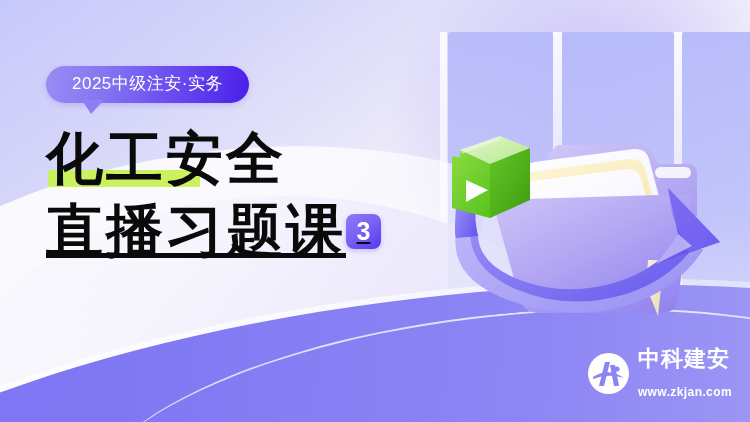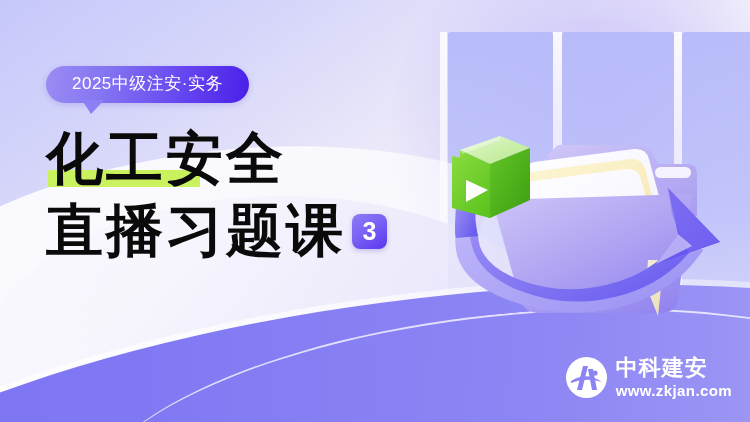--- a/index.html
+++ b/index.html
@@ -131,21 +131,21 @@
     font-size: 57px;
     line-height: 68px;
     font-weight: 700;
     color: #0a0a0a;
     letter-spacing: 3px;
     white-space: nowrap;
     font-family: "Liberation Serif", "DejaVu Serif", serif;
     text-align: right;
   }
   .line-1 { display: inline-block; }
-  .line-2 { display: flex; align-items: center; gap: 6px; margin-top: 4px; }
+  .line-2 { display: flex; align-items: center; gap: 0; margin-top: 4px; text-decoration: underline; }
 
   
   .hl-green {
     position: absolute;
     left: 2px; bottom: 6px;
     width: 152px; height: 17px;
     background: #c9f25e;
     z-index: -1;
     border-radius: 1px;
   }
@@ -179,31 +179,31 @@
     right: 18px; bottom: 24px;
     display: flex;
     align-items: center;
     gap: 9px;
     z-index: 40;
   }
   .logo-mark {
     width: 41px; height: 41px;
     flex: 0 0 41px;
   }
-  .logo-text { display: flex; flex-direction: column; gap: 4px; }
+  .logo-text { display: flex; flex-direction: column; gap: 16px; }
   .logo-name {
     color: #ffffff;
     font-size: 22px;
     font-weight: 700;
     line-height: 1;
     letter-spacing: 1px;
   }
   .logo-url {
     color: #ffffff;
-    font-size: 15px;
+    font-size: 12px;
     font-weight: 700;
     line-height: 1;
     letter-spacing: 0.4px;
   }
 </style>
 </head>
 <body>
 
 <div class="banner">
 

